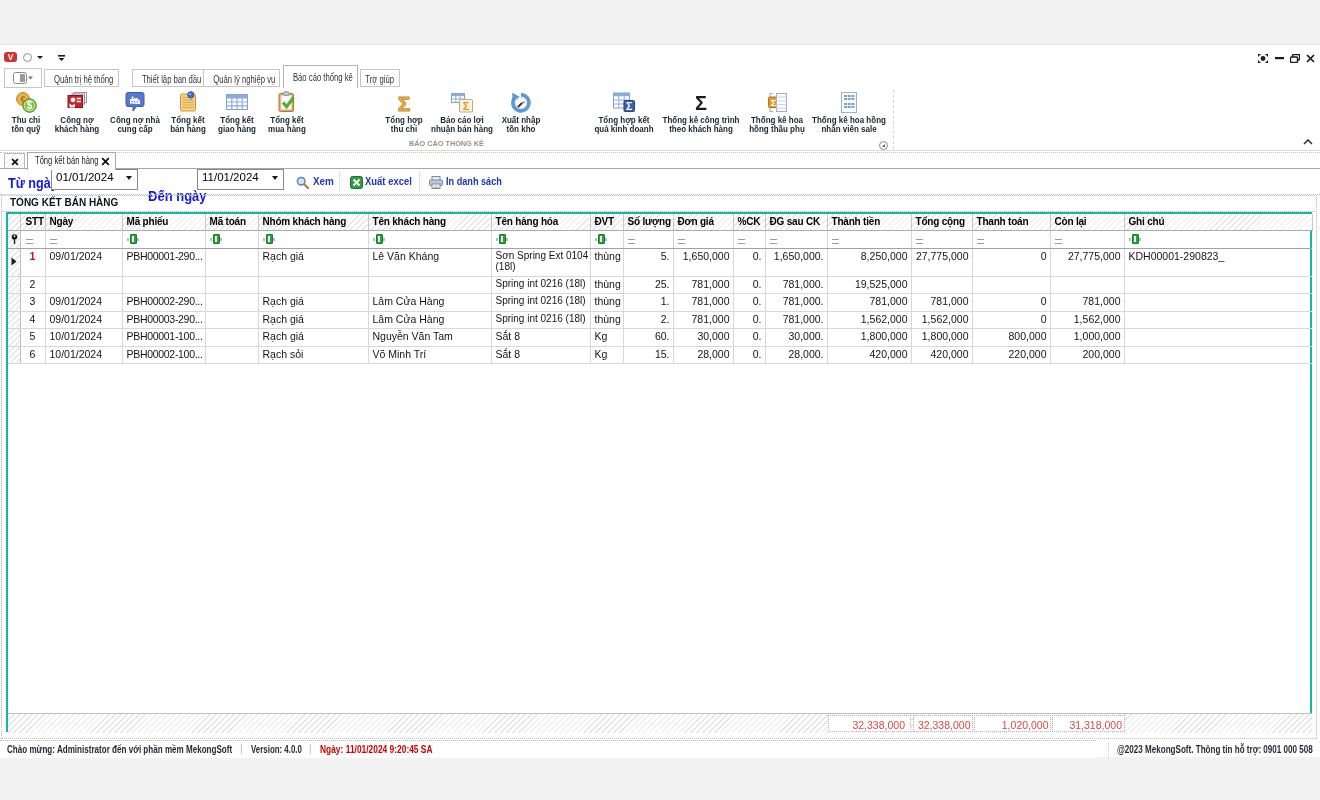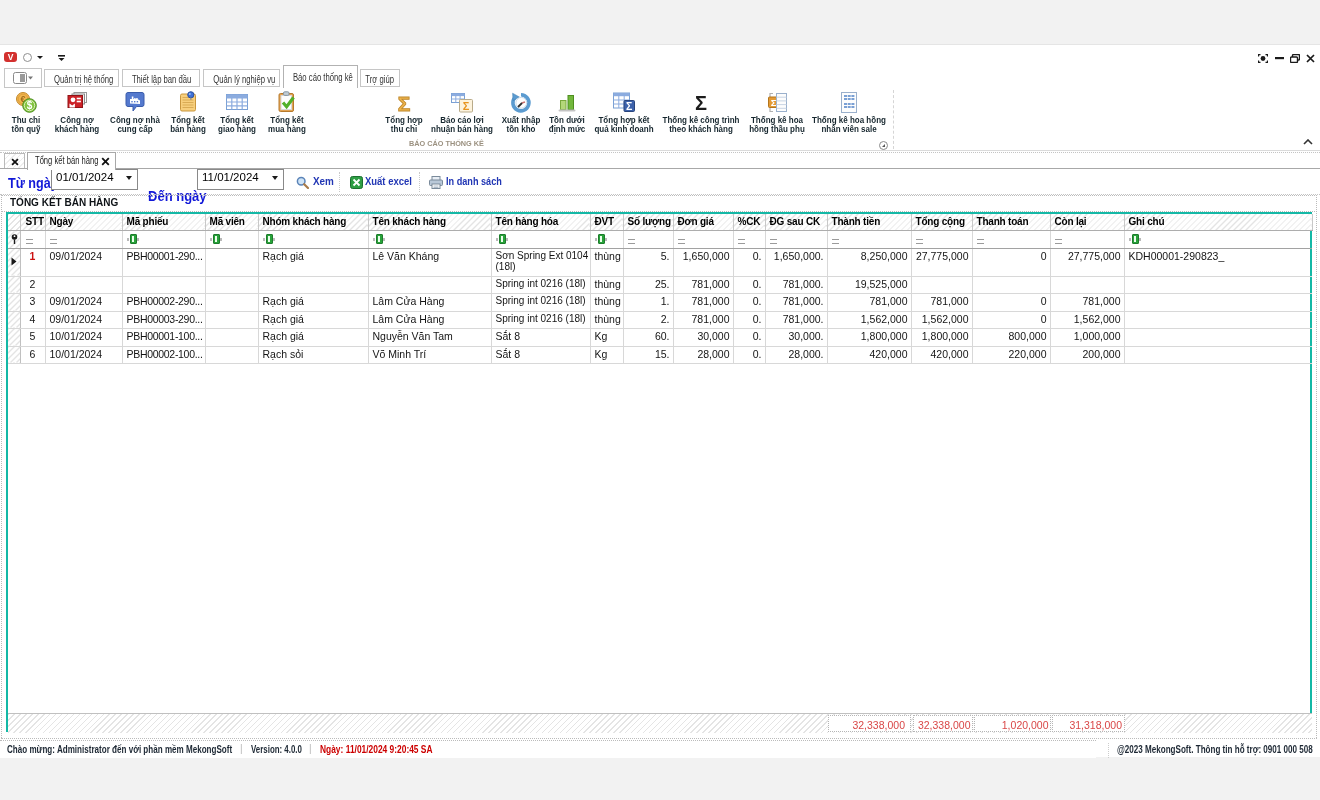--- a/index.html
+++ b/index.html
@@ -103,21 +103,21 @@
     </svg>
 
   <div class="rtab" style="left:4px; width:38px; top:23px; height:19.5px;">
     <svg width="20" height="12" viewBox="0 0 20 12" style="margin-top:3px;">
         <rect x="0.5" y="0.5" width="13" height="11" rx="2" fill="#fff" stroke="#8a8a8a"></rect>
         <rect x="7" y="2" width="5" height="8" fill="#9a9a9a"></rect>
         <path d="M15 4.5 h5 l-2.5 3 Z" fill="#777"></path>
       </svg>
   </div>
   <div class="rtab" style="left:43.5px; width:75.5px;"><span class="sx">Quản trị hệ thống</span></div>
-  <div class="rtab" style="left:122px; width:78px;"><span class="sx">Thiết lập ban đầu</span></div>
+  <div class="rtab" style="left:132px; width:78px;"><span class="sx">Thiết lập ban đầu</span></div>
   <div class="rtab" style="left:202.5px; width:77.5px;"><span class="sx">Quản lý nghiệp vụ</span></div>
   <div class="rtab active" style="left:283px; width:75px;"><span class="sx">Báo cáo thống kê</span></div>
   <div class="rtab" style="left:359.5px; width:40.5px;"><span class="sx">Trợ giúp</span></div>
 
   <div class="titem" style="left:-34px;">
     <div class="ic"><svg width="24" height="23" viewBox="0 0 24 23">
           <circle cx="9" cy="8" r="6.5" fill="#f2b64f" stroke="#c2892e"></circle>
           <circle cx="9" cy="8" r="4.8" fill="none" stroke="#dfa03c"></circle>
           <text x="9" y="11.2" font-size="9" font-weight="bold" fill="#9c6a1a" text-anchor="middle">€</text>
           <circle cx="15.5" cy="14.5" r="6.8" fill="#82c43f" stroke="#4e8f1f"></circle>
@@ -202,29 +202,20 @@
   <div class="titem" style="left:460.5px;">
     <div class="ic"><svg width="24" height="23" viewBox="0 0 24 23">
           <path d="M6.0 6.4 a8 8 0 1 0 6 -2.6" fill="none" stroke="#5b9bd0" stroke-width="3.6"></path>
           <path d="M3.6 2.2 L4.0 9.6 L10.4 6.0 Z" fill="#5b9bd0" stroke="#3d7cb2" stroke-width="0.5"></path>
           <circle cx="12.3" cy="11.8" r="5.4" fill="#fff" stroke="#c8daea"></circle>
           <path d="M16 11 l-3.2 1" stroke="#c87070" stroke-width="1.5"></path>
           <path d="M13 12 L9 16" stroke="#2f2f2f" stroke-width="1.8"></path>
         </svg></div>
     <div class="lb">Xuất nhập</div>
       <div class="lb">tồn kho</div>
-  </div>
-  <div class="titem" style="left:507px;">
-    <div class="ic"><svg width="24" height="23" viewBox="0 0 24 23">
-          <rect x="5.5" y="9.5" width="5.5" height="9" fill="#b4d77a" stroke="#7ba83f"></rect>
-          <rect x="13" y="4.5" width="5.5" height="14" fill="#72b73c" stroke="#4e8f1f"></rect>
-          <rect x="3.5" y="18.5" width="17" height="2" rx="1" fill="#c4c4c4"></rect>
-        </svg></div>
-    <div class="lb">Tồn dưới</div>
-      <div class="lb">định mức</div>
   </div>
   <div class="titem" style="left:564px;">
     <div class="ic"><svg width="24" height="23" viewBox="0 0 24 23">
           <rect x="1.5" y="2" width="16" height="15" fill="#fff" stroke="#7aa0d4"></rect>
           <rect x="1.5" y="2" width="16" height="3.2" fill="#8cacdf"></rect>
           <path d="M6.8 2 v15 M12.2 2 v15 M1.5 9 h16 M1.5 13 h16" stroke="#8cacdf"></path>
           <rect x="12" y="9.5" width="10.5" height="11" rx="1" fill="#3d62ab" stroke="#28447c"></rect>
           <text x="17.2" y="18.7" font-size="10.5" font-weight="bold" fill="#fff" text-anchor="middle">Σ</text>
         </svg></div>
     <div class="lb">Tổng hợp kết</div>
@@ -346,21 +337,21 @@
           <col style="width:78px">
           <col style="width:74px">
           <col style="width:188px">
       </colgroup>
       <tbody>
           <tr class="hdr">
         <td class="sel hatch"></td>
             <td class="hatch" style="padding-left:5px;">STT</td>
             <td class="hatch">Ngày</td>
             <td class="hatch">Mã phiếu</td>
-            <td class="hatch">Mã viên</td>
+            <td class="hatch">Mã toán</td>
             <td class="hatch">Nhóm khách hàng</td>
             <td class="hatch">Tên khách hàng</td>
             <td class="hatch">Tên hàng hóa</td>
             <td class="hatch">ĐVT</td>
             <td class="hatch">Số lượng</td>
             <td class="hatch">Đơn giá</td>
             <td class="hatch">%CK</td>
             <td class="hatch">ĐG sau CK</td>
             <td class="hatch">Thành tiền</td>
             <td class="hatch">Tổng cộng</td>

